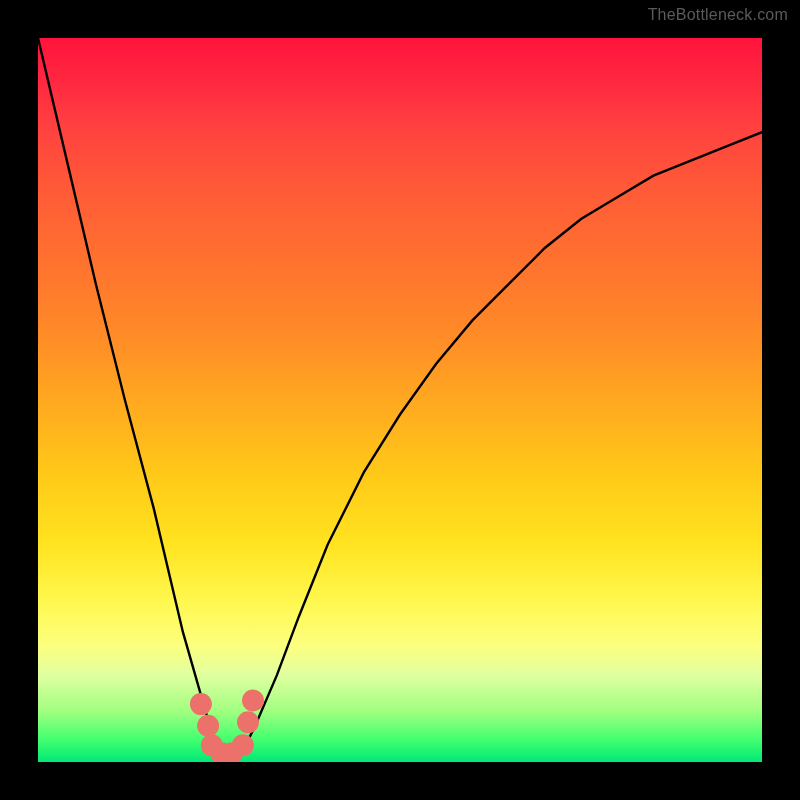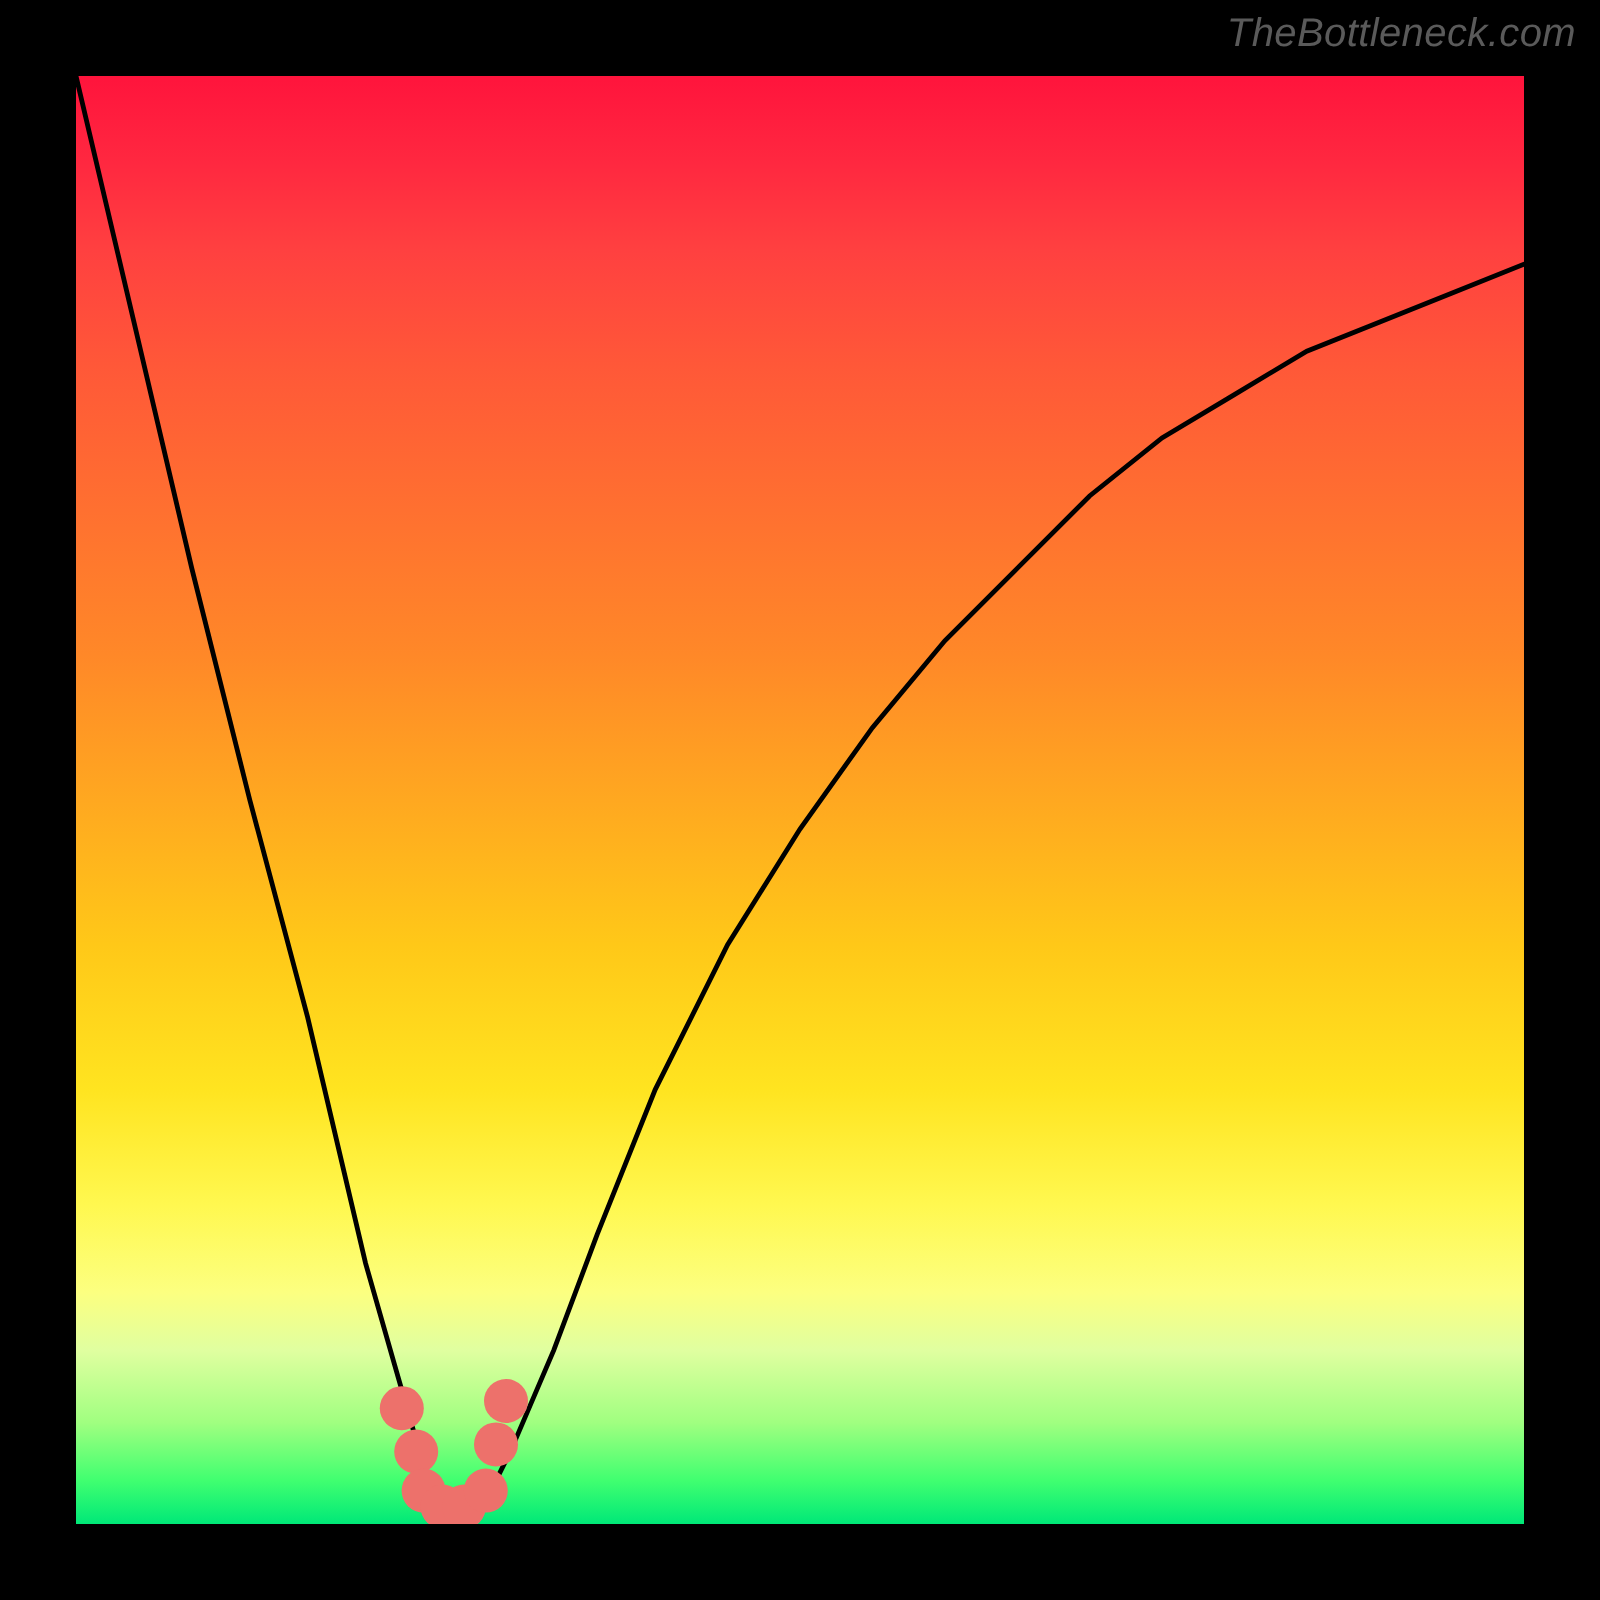--- a/index.html
+++ b/index.html
@@ -48,24 +48,23 @@
     left: 0;
     top: 0;
     width: 724px;
     height: 724px;
   }
   .watermark {
     position: absolute;
     top: 6px;
     right: 12px;
     color: #5a5a5a;
-    font-size: 20px;
+    font-size: 16px;
     letter-spacing: 0.2px;
     font-weight: 400;
-    font-style: italic;
   }
 </style>
 </head>
 <body>
 
 <div class="frame">
   <div class="plot">
     <svg viewBox="0 0 724 724" preserveAspectRatio="none">
       <path id="curve-path" fill="none" stroke="#000000" stroke-width="2.4" stroke-linecap="round" d="M0.0 0.0 L29.0 123.1 L57.9 246.2 L86.9 362.0 L115.8 470.6 L144.8 593.7 L159.3 644.4 L173.8 695.0 L181.0 716.8 L188.2 720.4 L195.5 720.4 L202.7 716.8 L217.2 687.8 L238.9 637.1 L260.6 579.2 L289.6 506.8 L325.8 434.4 L362.0 376.5 L398.2 325.8 L434.4 282.4 L470.6 246.2 L506.8 210.0 L543.0 181.0 L579.2 159.3 L615.4 137.6 L651.6 123.1 L687.8 108.6 L724.0 94.1"></path>
       <g id="markers">

